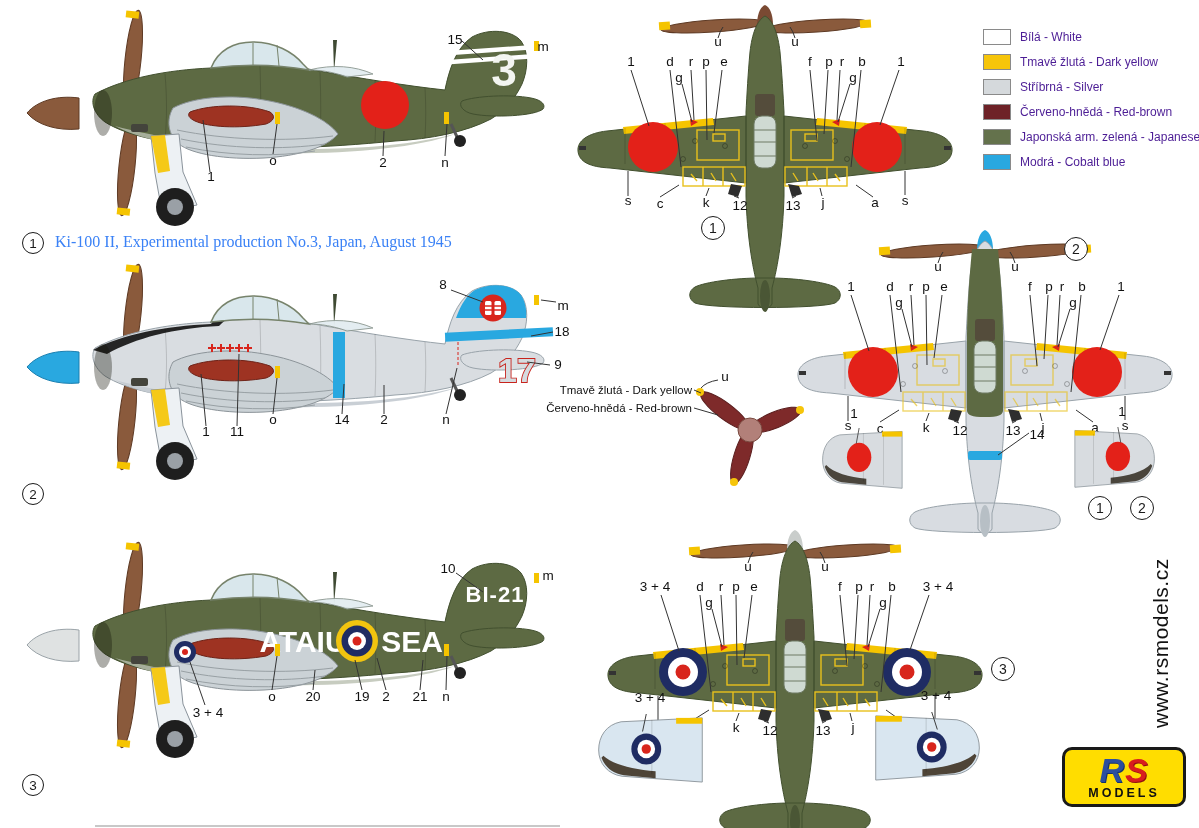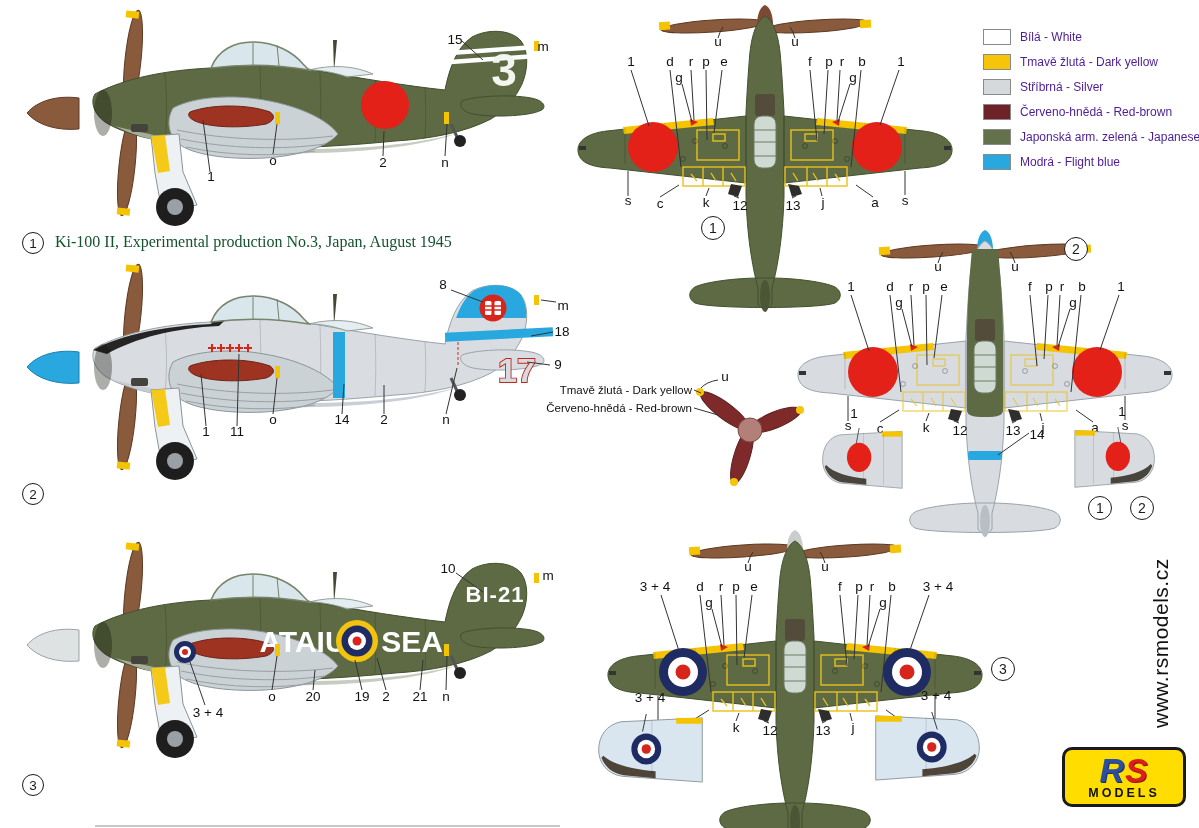--- a/index.html
+++ b/index.html
@@ -6,21 +6,21 @@
   #sheet{position:relative;width:1199px;height:828px;background:#fff;overflow:hidden;
          font-family:"Liberation Sans",sans-serif;}
   svg{position:absolute;overflow:visible;}
   .co{font:13.5px "Liberation Sans",sans-serif;fill:#111;text-anchor:middle;}
   .hco{position:absolute;transform:translate(-50%,-50%);font:13.5px "Liberation Sans",sans-serif;color:#111;white-space:nowrap;}
   .circ{position:absolute;width:22px;height:22px;border:1.5px solid #1b1b1b;border-radius:50%;
         display:flex;align-items:center;justify-content:center;font:14px "Liberation Sans",sans-serif;color:#1b1b1b;background:#fff;}
   .cap{position:absolute;display:flex;gap:11px;align-items:flex-start;}
   .ccirc{flex:0 0 auto;width:20px;height:20px;border:1.5px solid #1b1b1b;border-radius:50%;
          display:flex;align-items:center;justify-content:center;font:13.5px "Liberation Sans",sans-serif;color:#1b1b1b;}
-  .captext{font:16px "Liberation Serif",serif;color:#14532d;line-height:20px;}
+  .captext{font:16px "Liberation Serif",serif;color:#3b82f6;line-height:20px;}
   
   #legend{position:absolute;left:983px;top:24px;}
   .lrow{display:flex;align-items:center;height:25px;}
   .lsw{width:26px;height:14px;border:1px solid #8a8a8a;flex:0 0 auto;}
   .llab{margin-left:9px;font:12px "Liberation Sans",sans-serif;color:#4c1d95;white-space:nowrap;}
   
   #site{position:absolute;left:1149px;top:538px;height:190px;writing-mode:vertical-rl;
         transform:rotate(180deg);font:21px "Liberation Sans",sans-serif;color:#111;letter-spacing:.5px;}
   #logo{position:absolute;left:1062px;top:747px;width:124px;height:60px;background:#FFDD00;
         border:3px solid #1a1a1a;border-radius:10px;box-sizing:border-box;
@@ -503,21 +503,21 @@
   <div class="lrow">
     <div class="lsw" style="background: rgb(110, 34, 39);"></div>
     <span class="llab">Červeno-hnědá - Red-brown</span>
   </div>
   <div class="lrow">
     <div class="lsw" style="background: rgb(100, 114, 76);"></div>
     <span class="llab">Japonská arm. zelená - Japanese Army green</span>
   </div>
   <div class="lrow">
     <div class="lsw" style="background: rgb(41, 168, 224);"></div>
-    <span class="llab">Modrá - Flight blue</span>
+    <span class="llab">Modrá - Cobalt blue</span>
   </div>
 </div>
 
 <div id="site">www.rsmodels.cz</div>
 <div id="logo">
   <div class="rs"><span class="r"><span class="r">R</span><span class="s">S</span></span></div>
   <div class="mo">MODELS</div>
 </div>
 <div class="scanline"></div>
 

